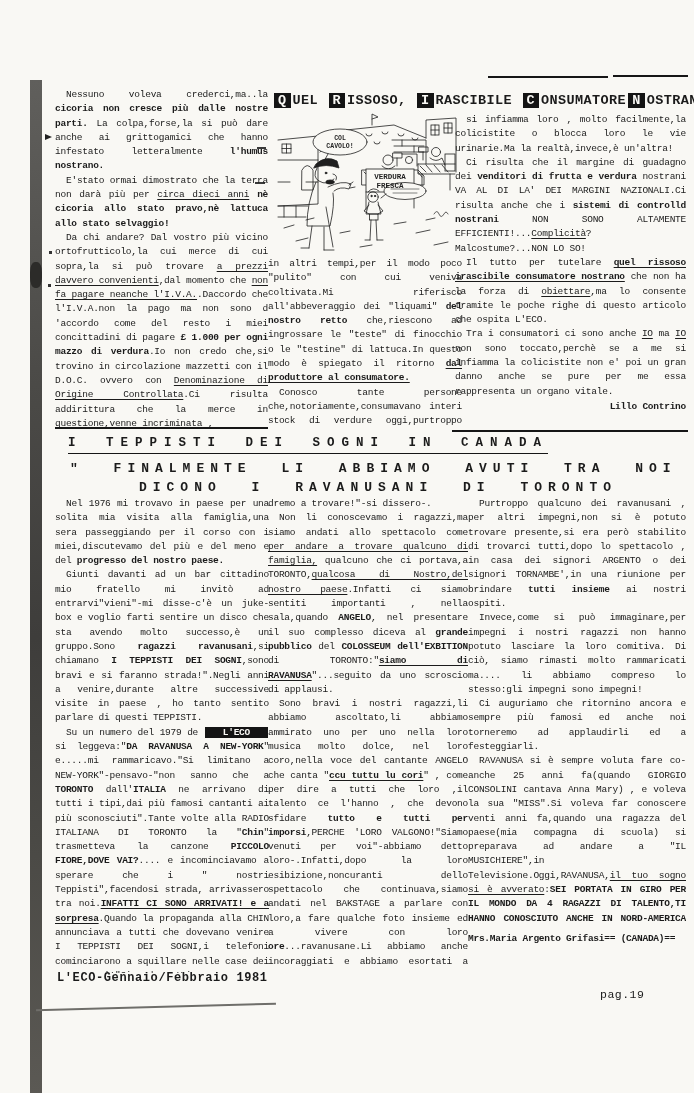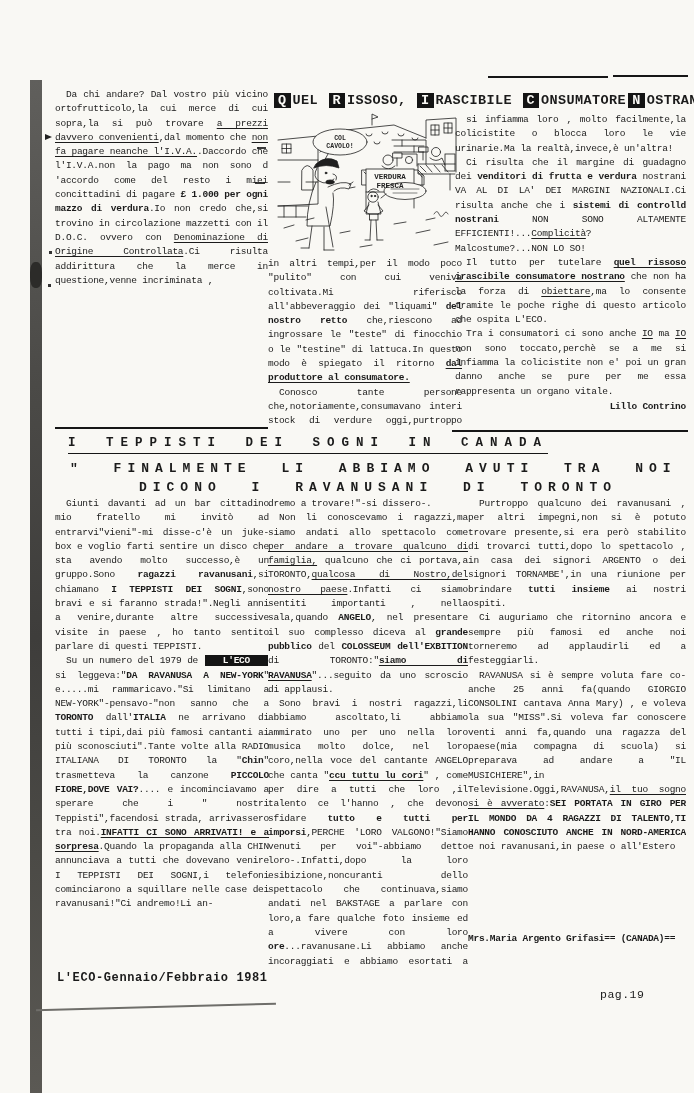--- a/index.html
+++ b/index.html
@@ -150,20 +150,22 @@
         <path d="M158 102 q3 -5 5 0 q2 5 5 0 q2 -4 4 0" stroke-width="0.7"></path>
       </g>
       <text x="64" y="28" font-size="6.5" text-anchor="middle">COL</text>
       <text x="64" y="36" font-size="6.5" text-anchor="middle">CAVOLO!</text>
       <text x="114" y="67" font-size="7.5" text-anchor="middle">VERDURA</text>
       <text x="114" y="76" font-size="7.5" text-anchor="middle">FRESCA</text>
     </svg>
   </div>
 
   <div class="body-col" style="left:55px;top:88px;width:213px;height:340px;">
+      <p><span>Nessuno voleva crederci,ma..la </span><span class="f-b">cicoria non cresce più dalle nostre parti.</span><span> La colpa,forse,la si può dare anche ai grittogamici che hanno infestato letteralmente </span><span class="f-b">l'humus nostrano.</span></p>
+      <p><span>E'stato ormai dimostrato che la terra non darà più per </span><span class="f-u">circa dieci anni</span><span> </span><span class="f-b">nè cicoria allo stato pravo,nè lattuca allo stato selvaggio!</span></p>
       <p><span>Da chi andare? Dal vostro più vicino ortofrutticolo,la cui merce di cui sopra,la si può trovare </span><span class="f-u">a prezzi davvero convenienti</span><span>,dal momento che </span><span class="f-u">non fa pagare neanche l'I.V.A.</span><span>.Daccordo che l'I.V.A.non la pago ma non sono d 'accordo come del resto i miei concittadini di pagare </span><span class="f-b">£ 1.000 per ogni mazzo di verdura</span><span>.Io non credo che,si trovino in circolazione mazzetti con il D.O.C. ovvero con </span><span class="f-u">Denominazione di Origine Controllata</span><span>.Ci risulta addirittura che la merce in questione,venne incriminata ,</span></p>
     </div>
 
   <div class="body-col" style="left:268px;top:257px;width:194px;height:172px;">
       <p class="no-ind"><span>in altri tempi,per il modo poco "pulito" con cui veniva coltivata.Mi riferisco all'abbeveraggio dei "liquami" </span><span class="f-b">del nostro retto</span><span> che,riescono ad ingrossare le "teste" di finocchio o le "testine" di lattuca.In questo modo è spiegato il ritorno </span><span class="f-b f-u">dal produttore al consumatore.</span></p>
       <p><span>Conosco tante persone che,notoriamente,consumavano interi stock di verdure oggi,purtroppo rassegnate , dicono che</span></p>
     </div>
 
   <div class="body-col" style="left:455px;top:113px;width:231px;height:296px;">
       <p><span>si infiamma loro , molto facilmente,la colicistite o blocca loro le vie urinarie.Ma la realtà,invece,è un'altra!</span></p>
@@ -174,32 +176,34 @@
   <div class="body-col byline" style="left:455px;top:398px;width:231px;height:16px;">Lillo Contrino</div>
 
   <div class="rule" style="left:55px;top:427px;width:213px;height:2px;"></div>
   <div class="rule" style="left:452px;top:430px;width:236px;height:2px;"></div>
 
   <div class="kicker">I TEPPISTI DEI SOGNI IN CANADA</div>
   <div class="hl1">" FINALMENTE LI ABBIAMO AVUTI TRA NOI "</div>
   <div class="hl2">DICONO I RAVANUSANI DI TORONTO</div>
 
   <div class="body-col" style="left:55px;top:497px;width:214px;height:476px;">
+      <p><span>Nel 1976 mi trovavo in paese per una solita mia visita alla famiglia,una sera passeggiando per il corso con i miei,discutevamo del più e del meno e del </span><span class="f-b">progresso del nostro paese.</span></p>
       <p><span>Giunti davanti ad un bar cittadino mio fratello mi invitò ad entrarvi"vieni"-mi disse-c'è un juke-box e voglio farti sentire un disco che sta avendo molto successo,è un gruppo.Sono </span><span class="f-b">ragazzi ravanusani</span><span>,si chiamano </span><span class="f-b">I TEPPISTI DEI SOGNI</span><span>,sono bravi e si faranno strada!".Negli anni a venire,durante altre successive visite in paese , ho tanto sentito parlare di questi TEPPISTI.</span></p>
       <p><span>Su un numero del 1979 de </span><span class="f-i">L'ECO</span><span> si leggeva:"</span><span class="f-b">DA RAVANUSA A NEW-YORK</span><span>" e.....mi rammaricavo."Si limitano a NEW-YORK"-pensavo-"non sanno che a </span><span class="f-b">TORONTO</span><span> dall'</span><span class="f-b">ITALIA</span><span> ne arrivano di tutti i tipi,dai più famosi cantanti ai più sconosciuti".Tante volte alla RADIO ITALIANA DI TORONTO la "</span><span class="f-b">Chin</span><span>" trasmetteva la canzone </span><span class="f-b">PICCOLO FIORE,DOVE VAI?</span><span>.... e incominciavamo a sperare che i " nostri Teppisti",facendosi strada, arrivassero tra noi.</span><span class="f-b f-u">INFATTI CI SONO ARRIVATI! e a sorpresa</span><span>.Quando la propaganda alla CHIN annunciava a tutti che dovevano venire I TEPPISTI DEI SOGNI,i telefoni cominciarono a squillare nelle case dei ravanusani!"Ci andremo!Li an-</span></p>
     </div>
 
   <div class="body-col" style="left:268px;top:497px;width:200px;height:470px;">
       <p class="no-ind"><span>dremo a trovare!"-si dissero-.</span></p>
       <p><span>Non li conoscevamo i ragazzi,ma siamo andati allo spettacolo come </span><span class="f-u">per andare a trovare qualcuno di famiglia,</span><span> qualcuno che ci portava,a TORONTO,</span><span class="f-u">qualcosa di Nostro,del nostro paese</span><span>.Infatti ci siamo sentiti importanti , nella sala,quando </span><span class="f-b">ANGELO</span><span>, nel presentare il suo complesso diceva al </span><span class="f-b">grande pubblico</span><span> del </span><span class="f-b">COLOSSEUM dell'EXBITION</span><span> di TORONTO:"</span><span class="f-b f-u">siamo di RAVANUSA</span><span>"...seguito da uno scroscio di applausi.</span></p>
       <p><span>Sono bravi i nostri ragazzi,li abbiamo ascoltato,li abbiamo ammirato uno per uno nella loro musica molto dolce, nel loro coro,nella voce del cantante ANGELO che canta "</span><span class="f-b f-u">ccu tuttu lu cori</span><span>" , come per dire a tutti che loro ,il talento ce l'hanno , che devono sfidare </span><span class="f-b">tutto e tutti per imporsi</span><span>,PERCHE 'LORO VALGONO!"Siamo venuti per voi"-abbiamo detto loro-.Infatti,dopo la loro esibizione,noncuranti dello spettacolo che continuava,siamo andati nel BAKSTAGE a parlare con loro,a fare qualche foto insieme ed a vivere con loro </span><span class="f-b">ore</span><span>...ravanusane.Li abbiamo anche incoraggiati e abbiamo esortati a superare le </span></p>
     </div>
 
   <div class="body-col" style="left:468px;top:497px;width:218px;height:430px;">
       <p><span>Purtroppo qualcuno dei ravanusani , per altri impegni,non si è potuto trovare presente,si era però stabilito di trovarci tutti,dopo lo spettacolo , in casa dei signori ARGENTO o dei signori TORNAMBE',in una riunione per brindare </span><span class="f-b">tutti insieme</span><span> ai nostri ospiti.</span></p>
+      <p><span>Invece,come si può immaginare,per impegni i nostri ragazzi non hanno potuto lasciare la loro comitiva. Di ciò, siamo rimasti molto rammaricati ma.... li abbiamo compreso lo stesso:gli impegni sono impegni!</span></p>
       <p><span>Ci auguriamo che ritornino ancora e sempre più famosi ed anche noi torneremo ad applaudirli ed a festeggiarli.</span></p>
       <p><span>RAVANUSA si è sempre voluta fare co- anche 25 anni fa(quando GIORGIO CONSOLINI cantava Anna Mary) , e voleva la sua "MISS".Si voleva far conoscere venti anni fa,quando una ragazza del paese(mia compagna di scuola) si preparava ad andare a "IL MUSICHIERE",in Televisione.Oggi,RAVANUSA,</span><span class="f-u">il tuo sogno si è avverato</span><span>:</span><span class="f-b">SEI PORTATA IN GIRO PER IL MONDO DA 4 RAGAZZI DI TALENTO,TI HANNO CONOSCIUTO ANCHE IN NORD-AMERICA</span><span> e noi ravanusani,in paese o all'Estero </span></p>
     </div>
 
   <div class="byline2">Mrs.Maria Argento Grifasi== (CANADA)==</div>
 
   <div class="footer-left">L'ECO-Gennaio/Febbraio 1981</div>
   <div class="footer-right">pag.19</div>
 
   <div class="rule-thin" style="left:36px;top:1006px;width:240px;height:1.5px;transform:rotate(-1.6deg);"></div>

